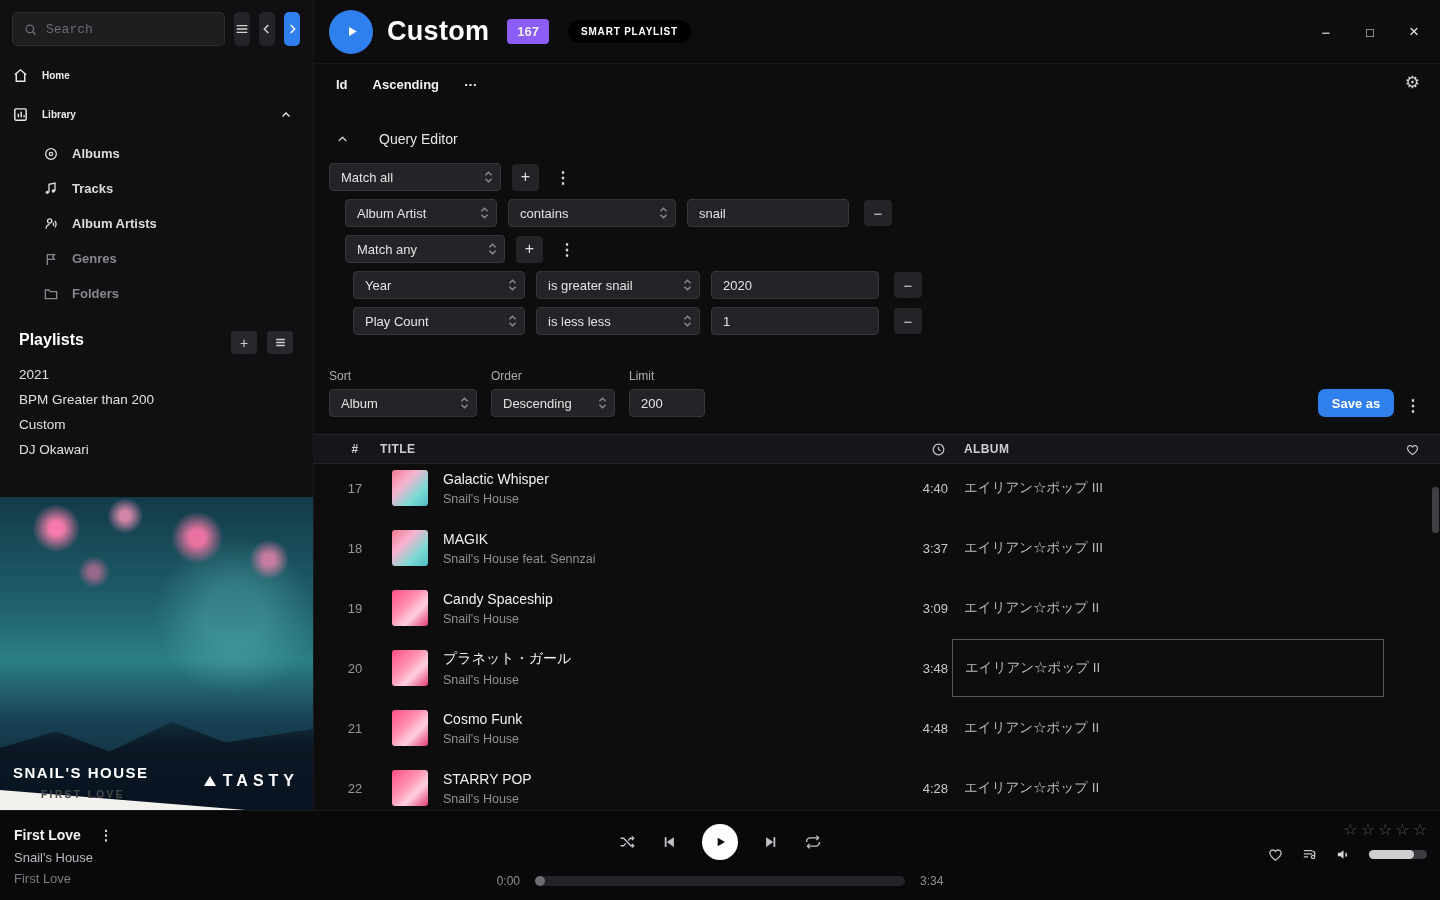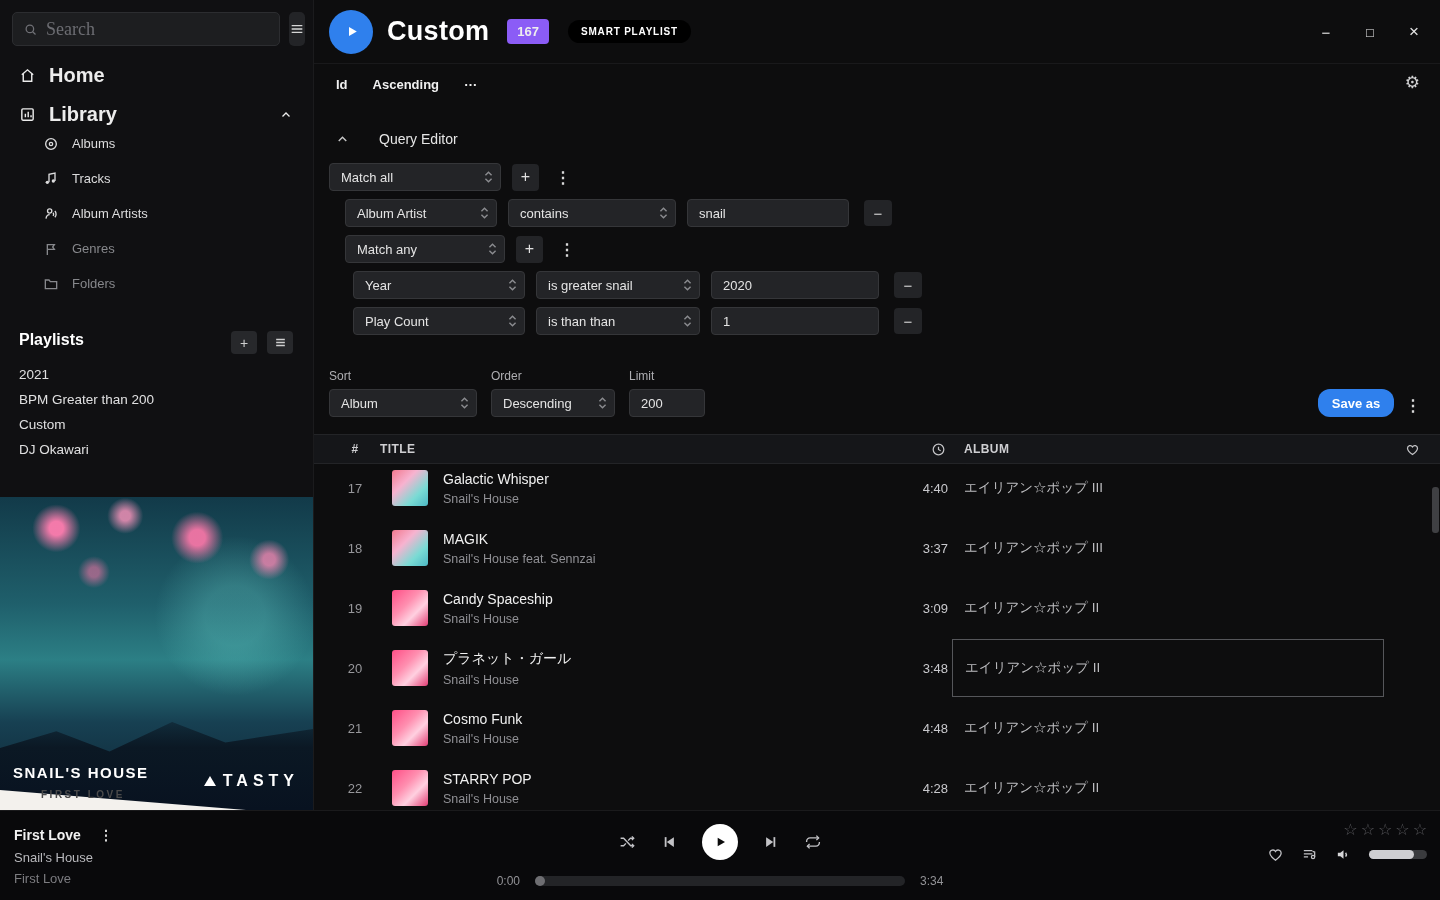--- a/index.html
+++ b/index.html
@@ -5,28 +5,28 @@
   *{box-sizing:border-box;margin:0;padding:0}
   html,body{background:#000}
   #app{position:relative;width:1440px;height:900px;background:#0d0d0e;font-family:"Liberation Sans",sans-serif;color:#e8e8e8;overflow:hidden}
   button{font-family:inherit}
   svg{display:block}
 
   
   .sidebar{position:absolute;left:0;top:0;width:314px;height:810px;background:#101012;border-right:1px solid #1b1b1d}
   .sb-top{display:flex;gap:9px;padding:12px 13px 10px 12px;align-items:center}
   .search-box{flex:1;height:34px;background:#1d1e20;border:1px solid #2c2d30;border-radius:5px;display:flex;align-items:center;gap:8px;padding:0 10px;color:#707176}
-  .search-box input{flex:1;min-width:0;background:transparent;border:0;outline:0;color:#86efac;font-size:18px;font-family:Liberation Serif, serif}
+  .search-box input{flex:1;min-width:0;background:transparent;border:0;outline:0;color:#86efac;font-size:13px;font-family:Liberation Mono, monospace}
   .search-box input::placeholder{color:#6c6d72}
   .sq-btn{width:32px;height:34px;border:0;border-radius:5px;background:#232427;color:#d6d6d6;display:flex;align-items:center;justify-content:center;cursor:pointer}
   .sq-btn.accent{background:#2f80ed;color:#fff}
-  .nav-item{display:flex;align-items:center;gap:13px;height:39px;padding:0 20px 0 19px;font-size:20px;font-weight:700;color:#ececec;cursor:pointer}
+  .nav-item{display:flex;align-items:center;gap:13px;height:39px;padding:0 20px 0 12px;font-size:10px;font-weight:700;color:#ececec;cursor:pointer}
   .nav-item .grow{flex:1}
   .sub-list{padding:2px 0 4px}
-  .sub-item{display:flex;align-items:flex-start;gap:13px;height:35px;padding-left:43px;font-size:13px;font-weight:400;color:#dcdcdd;cursor:pointer}
+  .sub-item{display:flex;align-items:center;gap:13px;height:35px;padding-left:43px;font-size:13px;font-weight:700;color:#dcdcdd;cursor:pointer}
   .sub-item.dim{color:#87888c}
   .pl-header{display:flex;align-items:flex-start;margin:16px 20px 8px 19px}
   .pl-title{font-size:16px;font-weight:800;color:#fff;flex:1}
   .pl-btn{width:26px;height:23px;border:0;border-radius:4px;background:#27282b;color:#cfcfcf;margin-left:10px;display:flex;align-items:center;justify-content:center;font-size:14px;cursor:pointer}
   .pl-item{height:25px;line-height:25px;padding-left:19px;font-size:13.5px;color:#e0e0e1;cursor:pointer;white-space:nowrap}
 
   .art{position:absolute;left:0;bottom:0;width:313px;height:313px;overflow:hidden;background:
     radial-gradient(circle at 18% 10%, rgba(255,125,175,.95) 0 7px, rgba(255,125,175,0) 24px),
     radial-gradient(circle at 40% 6%, rgba(255,150,190,.8) 0 5px, rgba(255,150,190,0) 18px),
     radial-gradient(circle at 63% 13%, rgba(255,120,170,.9) 0 8px, rgba(255,120,170,0) 26px),
@@ -70,21 +70,21 @@
   .sel-arrows{color:#8b8c90;margin-left:6px}
   .text-input{height:28px;background:#232427;border:1px solid #353639;border-radius:4px;padding:0 11px;font-size:13px;color:#e4e4e4;font-family:inherit;outline:0}
   .qe-btn{width:27px;height:27px;background:#232427;border:0;border-radius:4px;color:#e0e0e0;font-size:16px;display:flex;align-items:center;justify-content:center;cursor:pointer}
   .dots-btn{background:transparent;border:0;color:#d8d8d8;font-size:16px;font-weight:700;cursor:pointer;padding:0 5px}
   .minus-btn{width:28px;height:26px;background:#232427;border:0;border-radius:4px;color:#d8d8d8;font-size:15px;cursor:pointer;margin-left:4px}
   .w172{width:172px}.w152{width:152px}.w168{width:168px}.w160{width:160px}.w164{width:164px}.w162{width:162px}.w148{width:148px}.w124{width:124px}.w76{width:76px}
 
   .sort-row{display:flex;align-items:center;gap:14px;padding:26px 15px 0;position:relative}
   .sort-group{display:flex;flex-direction:column;gap:6px}
   .sort-label{font-size:12px;color:#aeaeb2}
-  .save-btn{position:absolute;right:46px;bottom:0;height:28px;width:76px;background:#2f80ed;color:#fff;border:0;border-radius:12px;font-size:13px;font-weight:700;cursor:pointer}
+  .save-btn{position:absolute;right:46px;bottom:0;height:28px;width:76px;background:#2f80ed;color:#fff;border:0;border-radius:7px;font-size:13px;font-weight:700;cursor:pointer}
   .sort-dots{position:absolute;right:14px;bottom:2px}
 
   .table{margin-top:17px}
   .t-head{display:grid;grid-template-columns:50px 1fr 78px 420px 56px;align-items:center;height:30px;background:#151619;border-top:1px solid #232427;border-bottom:1px solid #232427;padding-left:16px;font-size:12px;font-weight:700;color:#cfcfd2;letter-spacing:.4px}
   .th-index{text-align:center}
   .th-dur{display:flex;justify-content:flex-end;padding-right:18px;color:#c3c3c6}
   .th-heart{display:flex;justify-content:center;color:#c3c3c6}
   .t-body{height:355px;overflow:hidden;padding-left:16px}
   .t-rows{margin-top:-6px}
   .t-row{display:grid;grid-template-columns:50px 1fr 78px 420px 56px;align-items:center;height:60px;cursor:pointer}
@@ -382,21 +382,21 @@
       <div class="qe-row ind2">
         <div class="select w172">
           <span>Play Count</span>
           <span class="sel-arrows">
               <svg width="9" height="14" viewBox="0 0 10 16" fill="none" stroke="currentColor" stroke-width="1.6">
                 <path d="M1.5 6L5 2.5 8.5 6M1.5 10L5 13.5 8.5 10"></path>
               </svg>
             </span>
         </div>
         <div class="select w164">
-          <span>is than than</span>
+          <span>is less less</span>
           <span class="sel-arrows">
               <svg width="9" height="14" viewBox="0 0 10 16" fill="none" stroke="currentColor" stroke-width="1.6">
                 <path d="M1.5 6L5 2.5 8.5 6M1.5 10L5 13.5 8.5 10"></path>
               </svg>
             </span>
         </div>
         <input class="text-input w168" value="1" style="">
         <button class="minus-btn">−</button>
       </div>
     </div>

